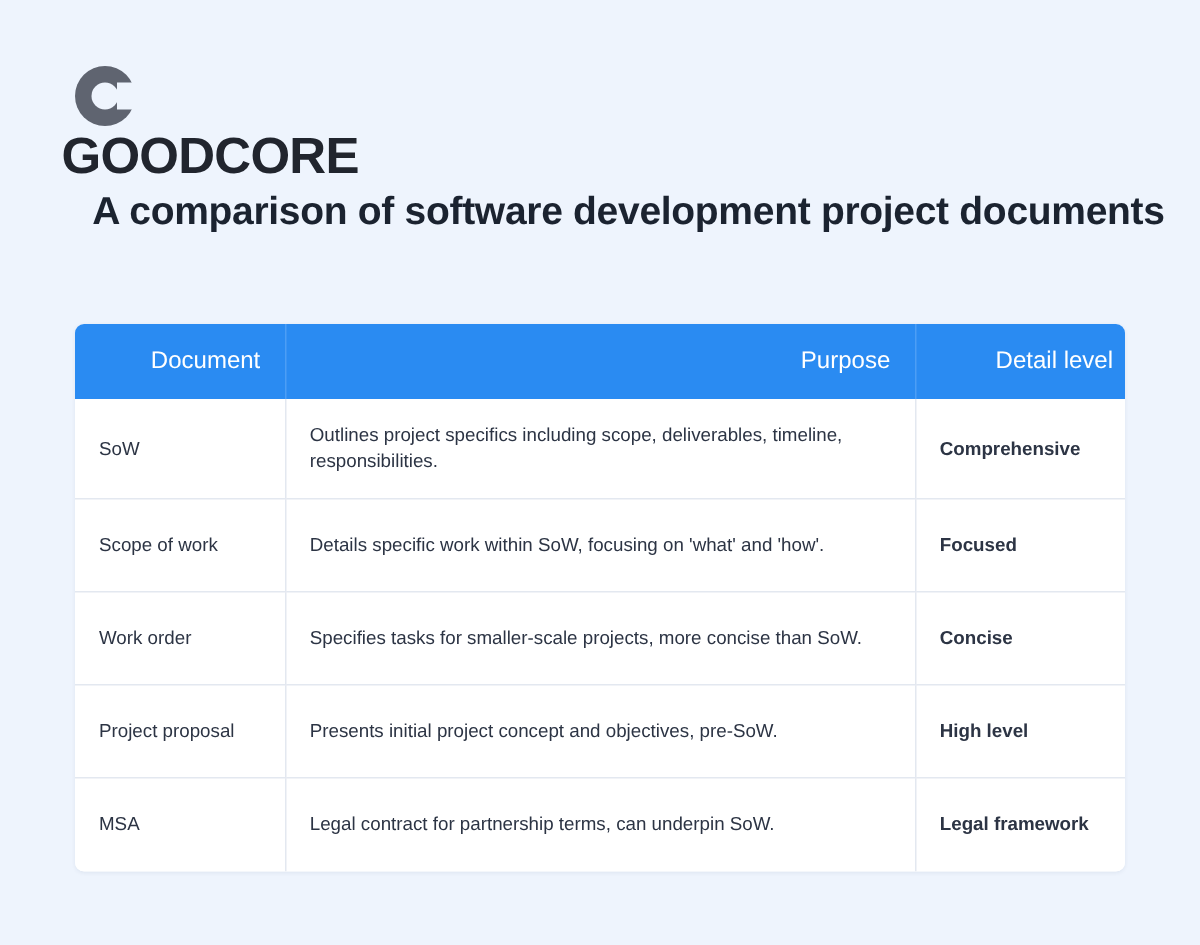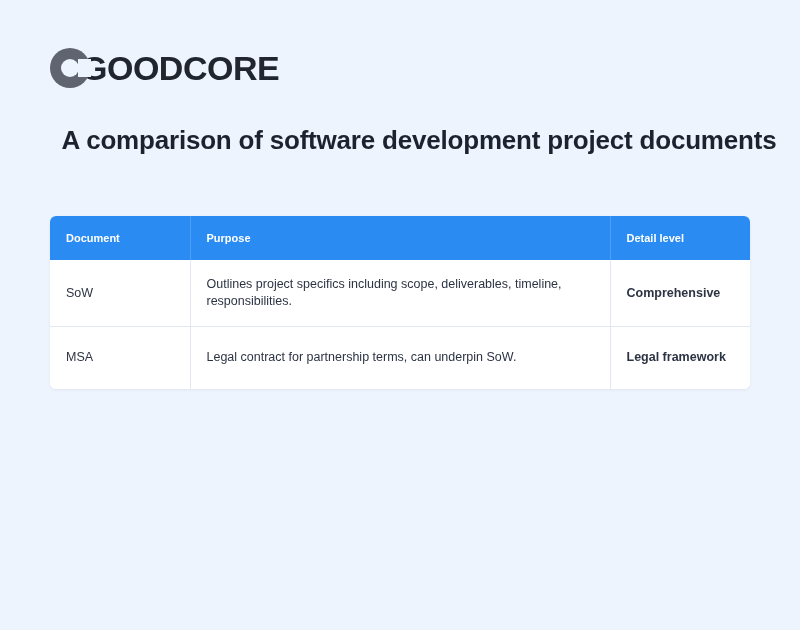--- a/index.html
+++ b/index.html
@@ -20,22 +20,23 @@
     height: 630px;
     box-sizing: border-box;
   }
 
   
   .logo {
     position: absolute;
     left: 50px;
     top: 44px;
     display: flex;
-    align-items: flex-end;
+    align-items: flex-start;
     height: 44px;
+    flex-direction: column;
   }
   .logo-mark {
     position: relative;
     width: 40px;
     height: 40px;
     flex: 0 0 auto;
   }
   .logo-mark .ring {
     position: absolute;
     left: 0;
@@ -99,23 +100,23 @@
     background: #ffffff;
   }
   table.cmp {
     border-collapse: collapse;
     width: 700px;
     table-layout: fixed;
   }
   table.cmp thead th {
     background: #2a8bf2;
     color: #ffffff;
-    font-size: 11px;
-    font-weight: bold;
-    text-align: left;
+    font-size: 16px;
+    font-weight: normal;
+    text-align: right;
     padding: 16px 16px;
     height: 43px;
     box-sizing: border-box;
     border-right: 1px solid #4c9ef5;
   }
   table.cmp thead th:last-child { border-right: none; }
 
   table.cmp tbody td {
     background: #ffffff;
     font-size: 12.5px;
@@ -165,20 +166,35 @@
           <th class="col-detail">Detail level</th>
         </tr>
       </thead>
       <tbody>
         <tr>
           <td class="col-doc">SoW</td>
           <td class="col-purpose">Outlines project specifics including scope, deliverables, timeline, responsibilities.</td>
           <td class="col-detail detail-cell">Comprehensive</td>
         </tr>
         <tr>
+          <td class="col-doc">Scope of work</td>
+          <td class="col-purpose">Details specific work within SoW, focusing on 'what' and 'how'.</td>
+          <td class="col-detail detail-cell">Focused</td>
+        </tr>
+        <tr>
+          <td class="col-doc">Work order</td>
+          <td class="col-purpose">Specifies tasks for smaller-scale projects, more concise than SoW.</td>
+          <td class="col-detail detail-cell">Concise</td>
+        </tr>
+        <tr>
+          <td class="col-doc">Project proposal</td>
+          <td class="col-purpose">Presents initial project concept and objectives, pre-SoW.</td>
+          <td class="col-detail detail-cell">High level</td>
+        </tr>
+        <tr>
           <td class="col-doc">MSA</td>
           <td class="col-purpose">Legal contract for partnership terms, can underpin SoW.</td>
           <td class="col-detail detail-cell">Legal framework</td>
         </tr>
       </tbody>
     </table>
   </div>
 
 </div>
 

